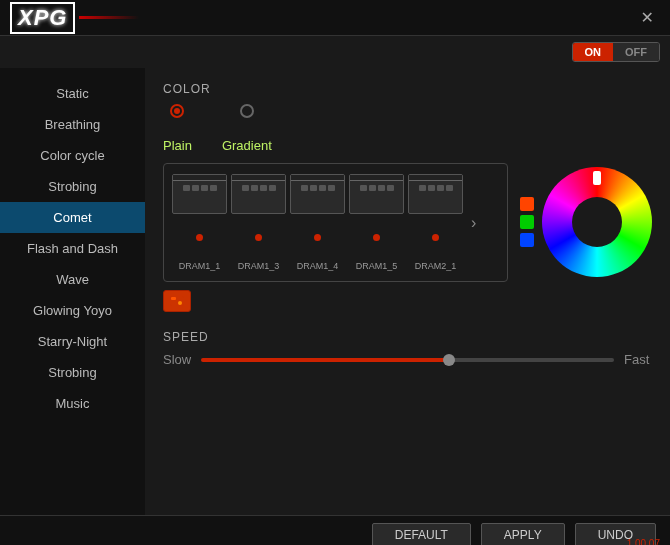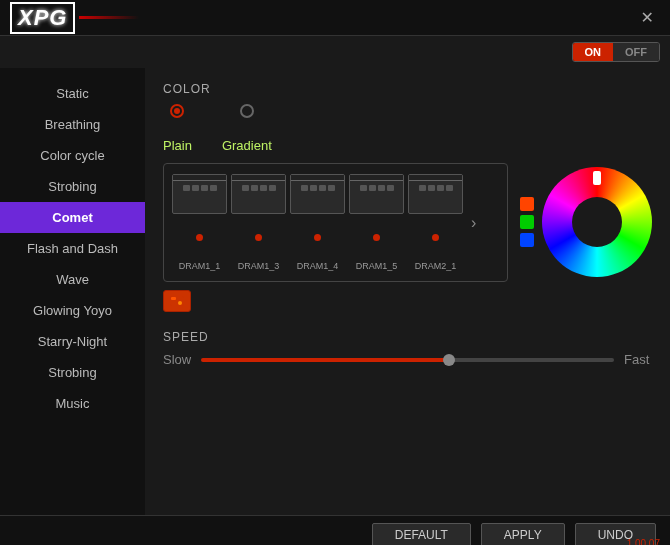--- a/index.html
+++ b/index.html
@@ -98,23 +98,23 @@
     }
     .sidebar-item {
       padding: 8px 0;
       text-align: center;
       font-size: 13px;
       color: #bbb;
       cursor: pointer;
       position: relative;
     }
     .sidebar-item.active {
-      background: #6d28d9;
+      background: #0c4a6e;
       color: white;
-      font-weight: bold;
+      font-weight: normal;
     }
 
     
     .content {
       flex: 1;
       padding: 14px 18px;
       display: flex;
       flex-direction: column;
       gap: 14px;
     }

